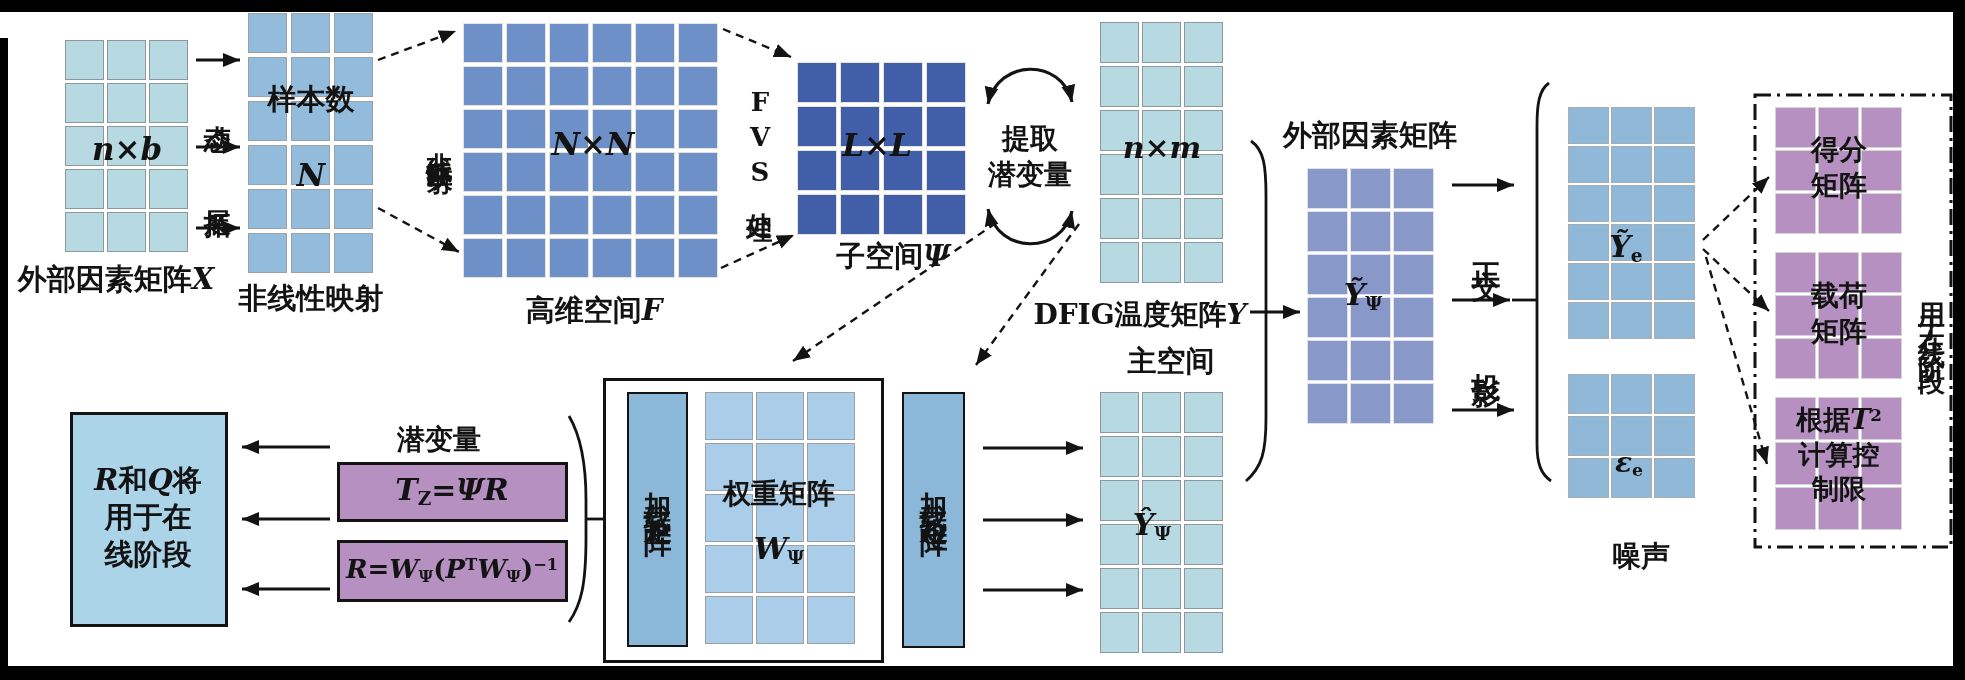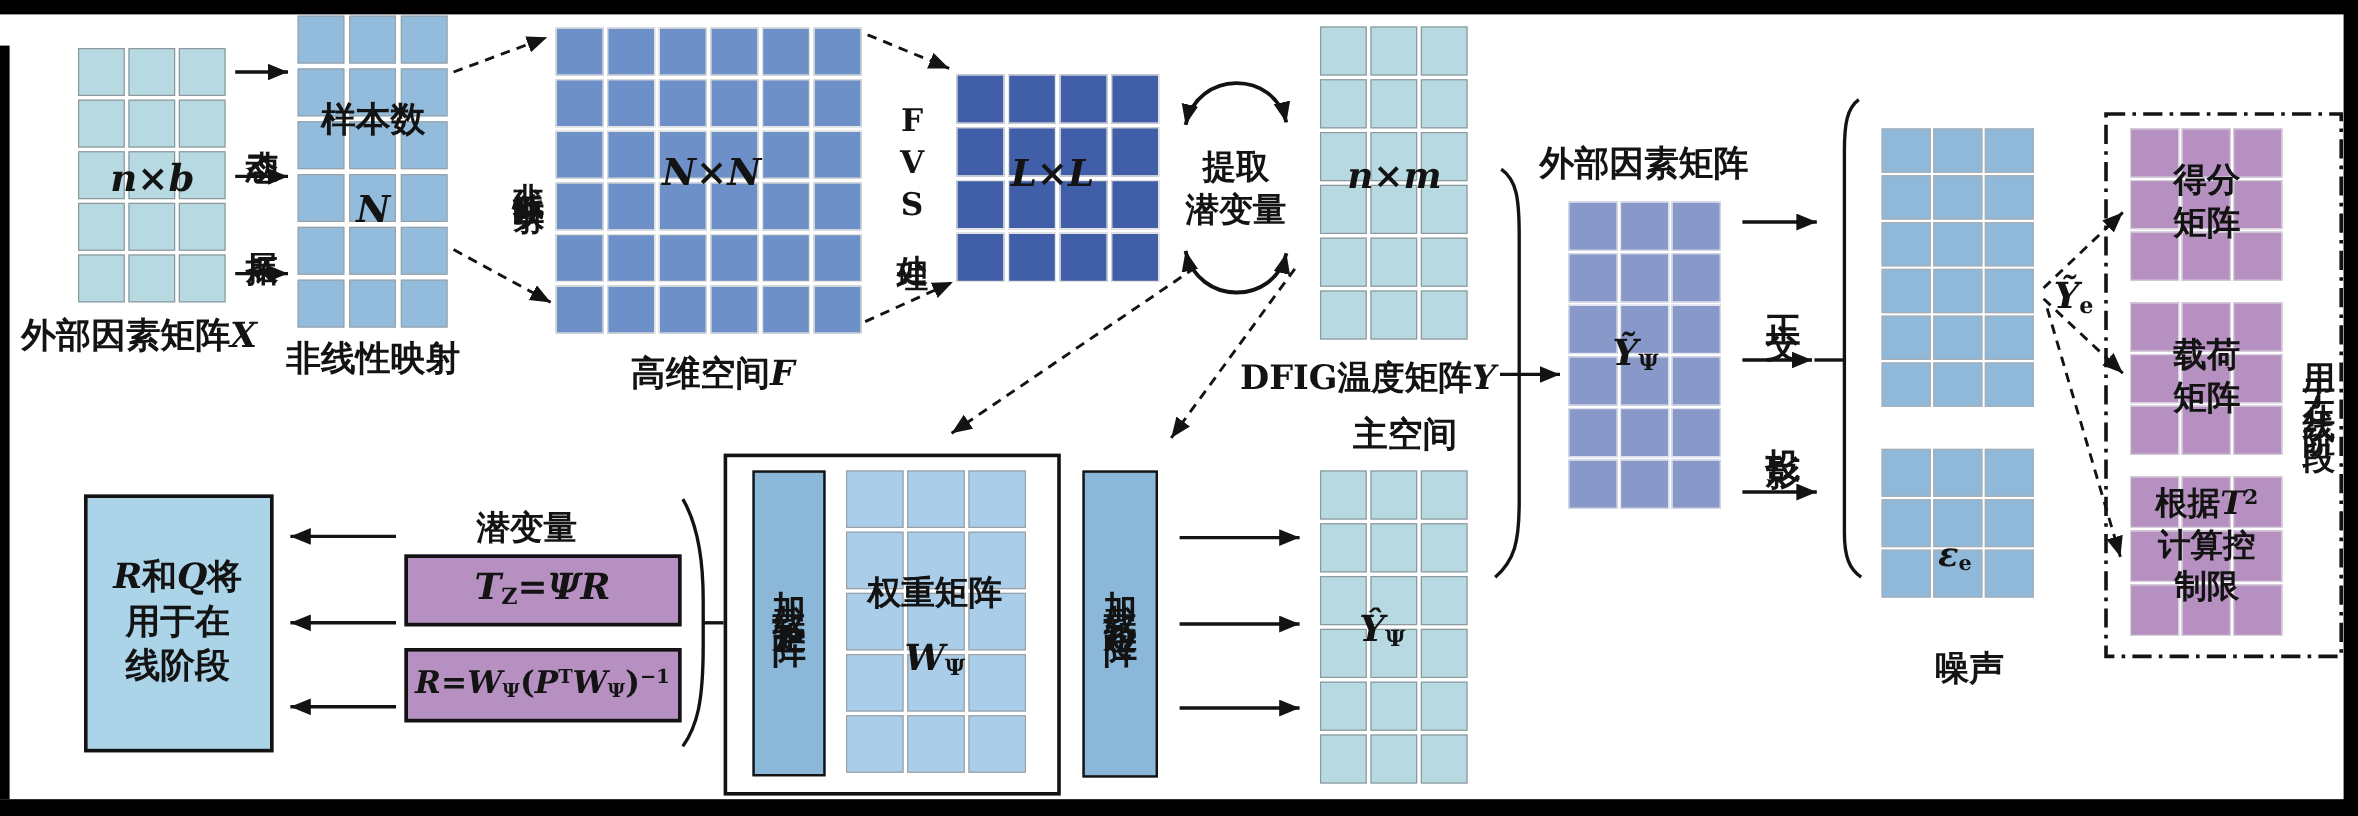--- a/index.html
+++ b/index.html
@@ -67,31 +67,32 @@
   <div class="lb vt" style="left: 218px; top: 104px; font-size: 27px;">动态</div>
   <div class="lb vt" style="left: 218px; top: 189px; font-size: 27px;">拓展</div>
   <div class="lb" style="left: 311px; top: 100px; font-size: 29px;">样本数</div>
   <div class="lb" style="left: 311px; top: 176px; font-size: 31px;"><i>N</i></div>
   <div class="lb" style="left: 311px; top: 299px; font-size: 29px;">非线性映射</div>
   <div class="lb vt" style="left: 440px; top: 142px; font-size: 26px; letter-spacing: 4px;">非线性映射</div>
   <div class="lb" style="left: 593px; top: 145px; font-size: 31px;"><i>N</i>×<i>N</i></div>
   <div class="lb" style="left: 594px; top: 311px; font-size: 29px; width: 200px;">高维空间<i>F</i></div>
   <div class="lb vt" style="left: 760px; top: 144px; font-size: 26px; letter-spacing: 5px;">FVS处理</div>
   <div class="lb" style="left: 877px; top: 146px; font-size: 31px;"><i>L</i>×<i>L</i></div>
+  <div class="lb" style="left: 893px; top: 257px; font-size: 29px; width: 180px;">子空间<i>Ψ</i></div>
   <div class="lb" style="left: 1030px; top: 157px; font-size: 28px; width: 130px;">提取
 潜变量</div>
   <div class="lb" style="left: 1162px; top: 148px; font-size: 30px;"><i>n</i>×<i>m</i></div>
   <div class="lb" style="left: 1140px; top: 315px; font-size: 28px; width: 280px;">DFIG温度矩阵<i>Y</i></div>
   <div class="lb" style="left: 1171px; top: 362px; font-size: 29px;">主空间</div>
   <div class="lb" style="left: 1152px; top: 526px; font-size: 30px;"><i>Ŷ</i><sub>Ψ</sub></div>
   <div class="lb" style="left: 1370px; top: 136px; font-size: 29px; width: 200px;">外部因素矩阵</div>
   <div class="lb" style="left: 1363px; top: 296px; font-size: 30px;"><i>Ỹ</i><sub>Ψ</sub></div>
   <div class="lb vt" style="left: 1486px; top: 246px; font-size: 29px; letter-spacing: 6px;">正交</div>
   <div class="lb vt" style="left: 1486px; top: 356px; font-size: 29px; letter-spacing: 6px;">投影</div>
-  <div class="lb" style="left: 1728px; top: 248px; font-size: 30px;"><i>Ỹ</i><sub>e</sub></div>
+  <div class="lb" style="left: 1626px; top: 248px; font-size: 30px;"><i>Ỹ</i><sub>e</sub></div>
   <div class="lb" style="left: 1629px; top: 463px; font-size: 28px;"><i>ε</i><sub>e</sub></div>
   <div class="lb" style="left: 1641px; top: 557px; font-size: 29px;">噪声</div>
   <div class="lb" style="left: 1839px; top: 168px; font-size: 28px;">得分
 矩阵</div>
   <div class="lb" style="left: 1839px; top: 314px; font-size: 28px;">载荷
 矩阵</div>
   <div class="lb" style="left: 1839px; top: 455px; font-size: 27px;">根据<i>T</i><sup>2</sup><br>计算控<br>制限</div>
   <div class="lb vt" style="left: 1932px; top: 320px; font-size: 27px; letter-spacing: 13px;">用于在线阶段</div>
   <div class="lb" style="left: 148px; top: 518px; font-size: 29px;"><i>R</i>和<i>Q</i>将<br>用于在<br>线阶段</div>
   <div class="lb" style="left: 439px; top: 440px; font-size: 28px;">潜变量</div>

